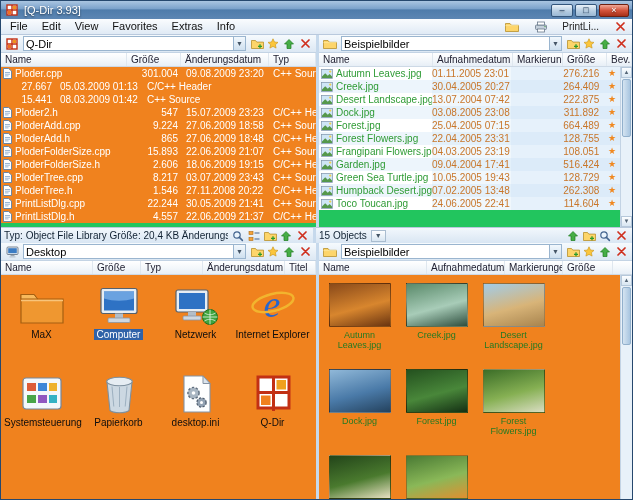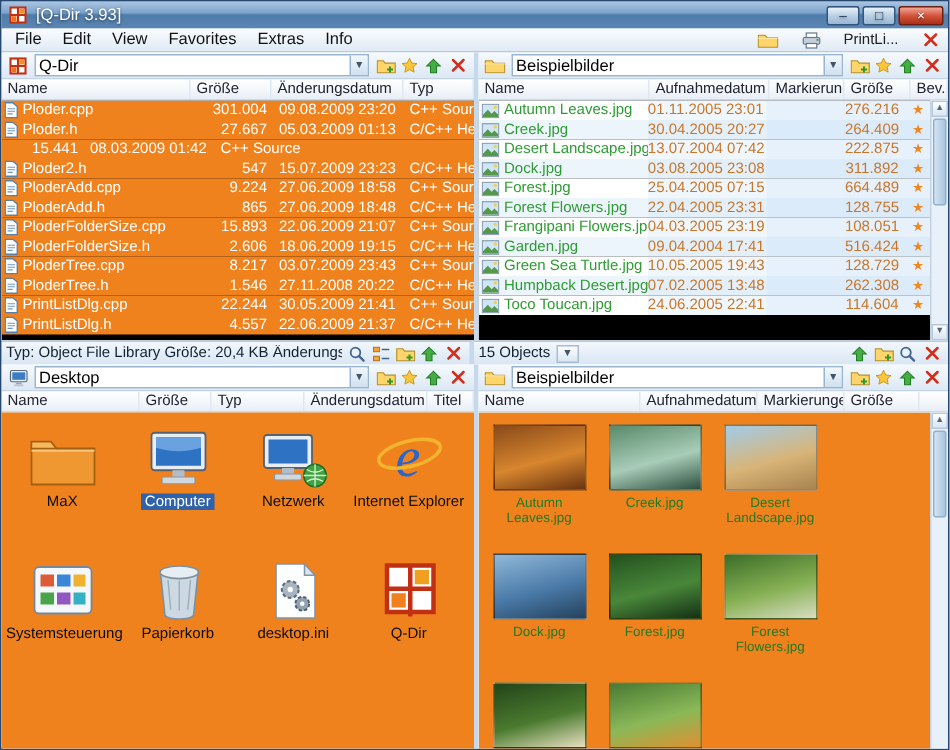--- a/index.html
+++ b/index.html
@@ -27,21 +27,21 @@
 .addrbar{flex:0 0 18px;display:flex;align-items:center;gap:3px;background:linear-gradient(#f6fafd,#dce8f4);padding:0 3px;border-bottom:1px solid #c3d3e4}
 .addr-field{flex:1;height:15px;background:#fff;border:1px solid #9ab5cf;display:flex;align-items:center;gap:3px;padding:0 0 0 2px;font-size:11px;overflow:hidden;white-space:nowrap}
 .addr-field .dd{margin-left:auto;width:12px;flex:0 0 12px;text-align:center;background:linear-gradient(#f2f8fd,#cfe0ef);border-left:1px solid #9ab5cf;font-size:7px;color:#456;height:100%;line-height:13px}
 .addr-tools{display:flex;align-items:center;flex:0 0 auto}
 .micon{width:16px;height:14px;display:inline-flex;align-items:center;justify-content:center;flex:0 0 auto}
 
 .colheads{flex:0 0 14px;display:flex;background:linear-gradient(#ffffff,#f3f7fb 55%,#e7eef6);border-bottom:1px solid #cdd9e6;font-size:10px;color:#223;overflow:hidden}
 .ch{border-right:1px solid #dfe7ef;padding:0 4px;line-height:13px;overflow:hidden;white-space:nowrap}
 
 .listwrap{flex:1;display:flex;overflow:hidden}
-.filelist{flex:1;overflow:hidden;font-size:10px;background:#000000}
+.filelist{flex:1;overflow:hidden;font-size:10px;background:#22c55e}
 .row{display:flex;height:13px;line-height:13px;white-space:nowrap;overflow:hidden}
 .cell{overflow:hidden}
 .fic{display:inline-flex;margin:0 3px 0 2px;flex:0 0 auto;align-items:center}
 .tlrow{background:#f0821e;color:#fff}
 .tlrow .cname{width:126px;display:flex;align-items:center}
 .tlrow .csize{width:54px;text-align:right;padding-right:3px}
 .tlrow .cdate{width:88px;padding-left:5px}
 .tlrow .ctype{flex:1;padding-left:4px}
 .trrow{background:#fff}
 .trrow.alt{background:#edf5fc}
@@ -186,29 +186,20 @@
                     <path d="M2 4.5h5M2 6.2h5M2 7.9h3.5" stroke="#6f97c0" stroke-width=".7"></path>
                   </svg>
                 </span>
                 <span class="ntxt">Ploder.cpp</span>
               </span>
               <span class="cell csize">301.004</span>
               <span class="cell cdate">09.08.2009 23:20</span>
               <span class="cell ctype">C++ Source</span>
             </div>
             <div class="row tlrow">
-              <span class="cell cname">
-                <span class="fic">
-                  <svg width="9" height="11" viewBox="0 0 9 11">
-                    <path d="M.5.5h5L8.5 3v7.5H.5z" fill="#fff" stroke="#5b80a8" stroke-width=".9"></path>
-                    <path d="M2 4.5h5M2 6.2h5M2 7.9h3.5" stroke="#6f97c0" stroke-width=".7"></path>
-                  </svg>
-                </span>
-                <span class="ntxt">Ploder.h</span>
-              </span>
               <span class="cell csize">27.667</span>
               <span class="cell cdate">05.03.2009 01:13</span>
               <span class="cell ctype">C/C++ Header</span>
             </div>
             <div class="row tlrow">
               <span class="cell csize">15.441</span>
               <span class="cell cdate">08.03.2009 01:42</span>
               <span class="cell ctype">C++ Source</span>
             </div>
             <div class="row tlrow">

